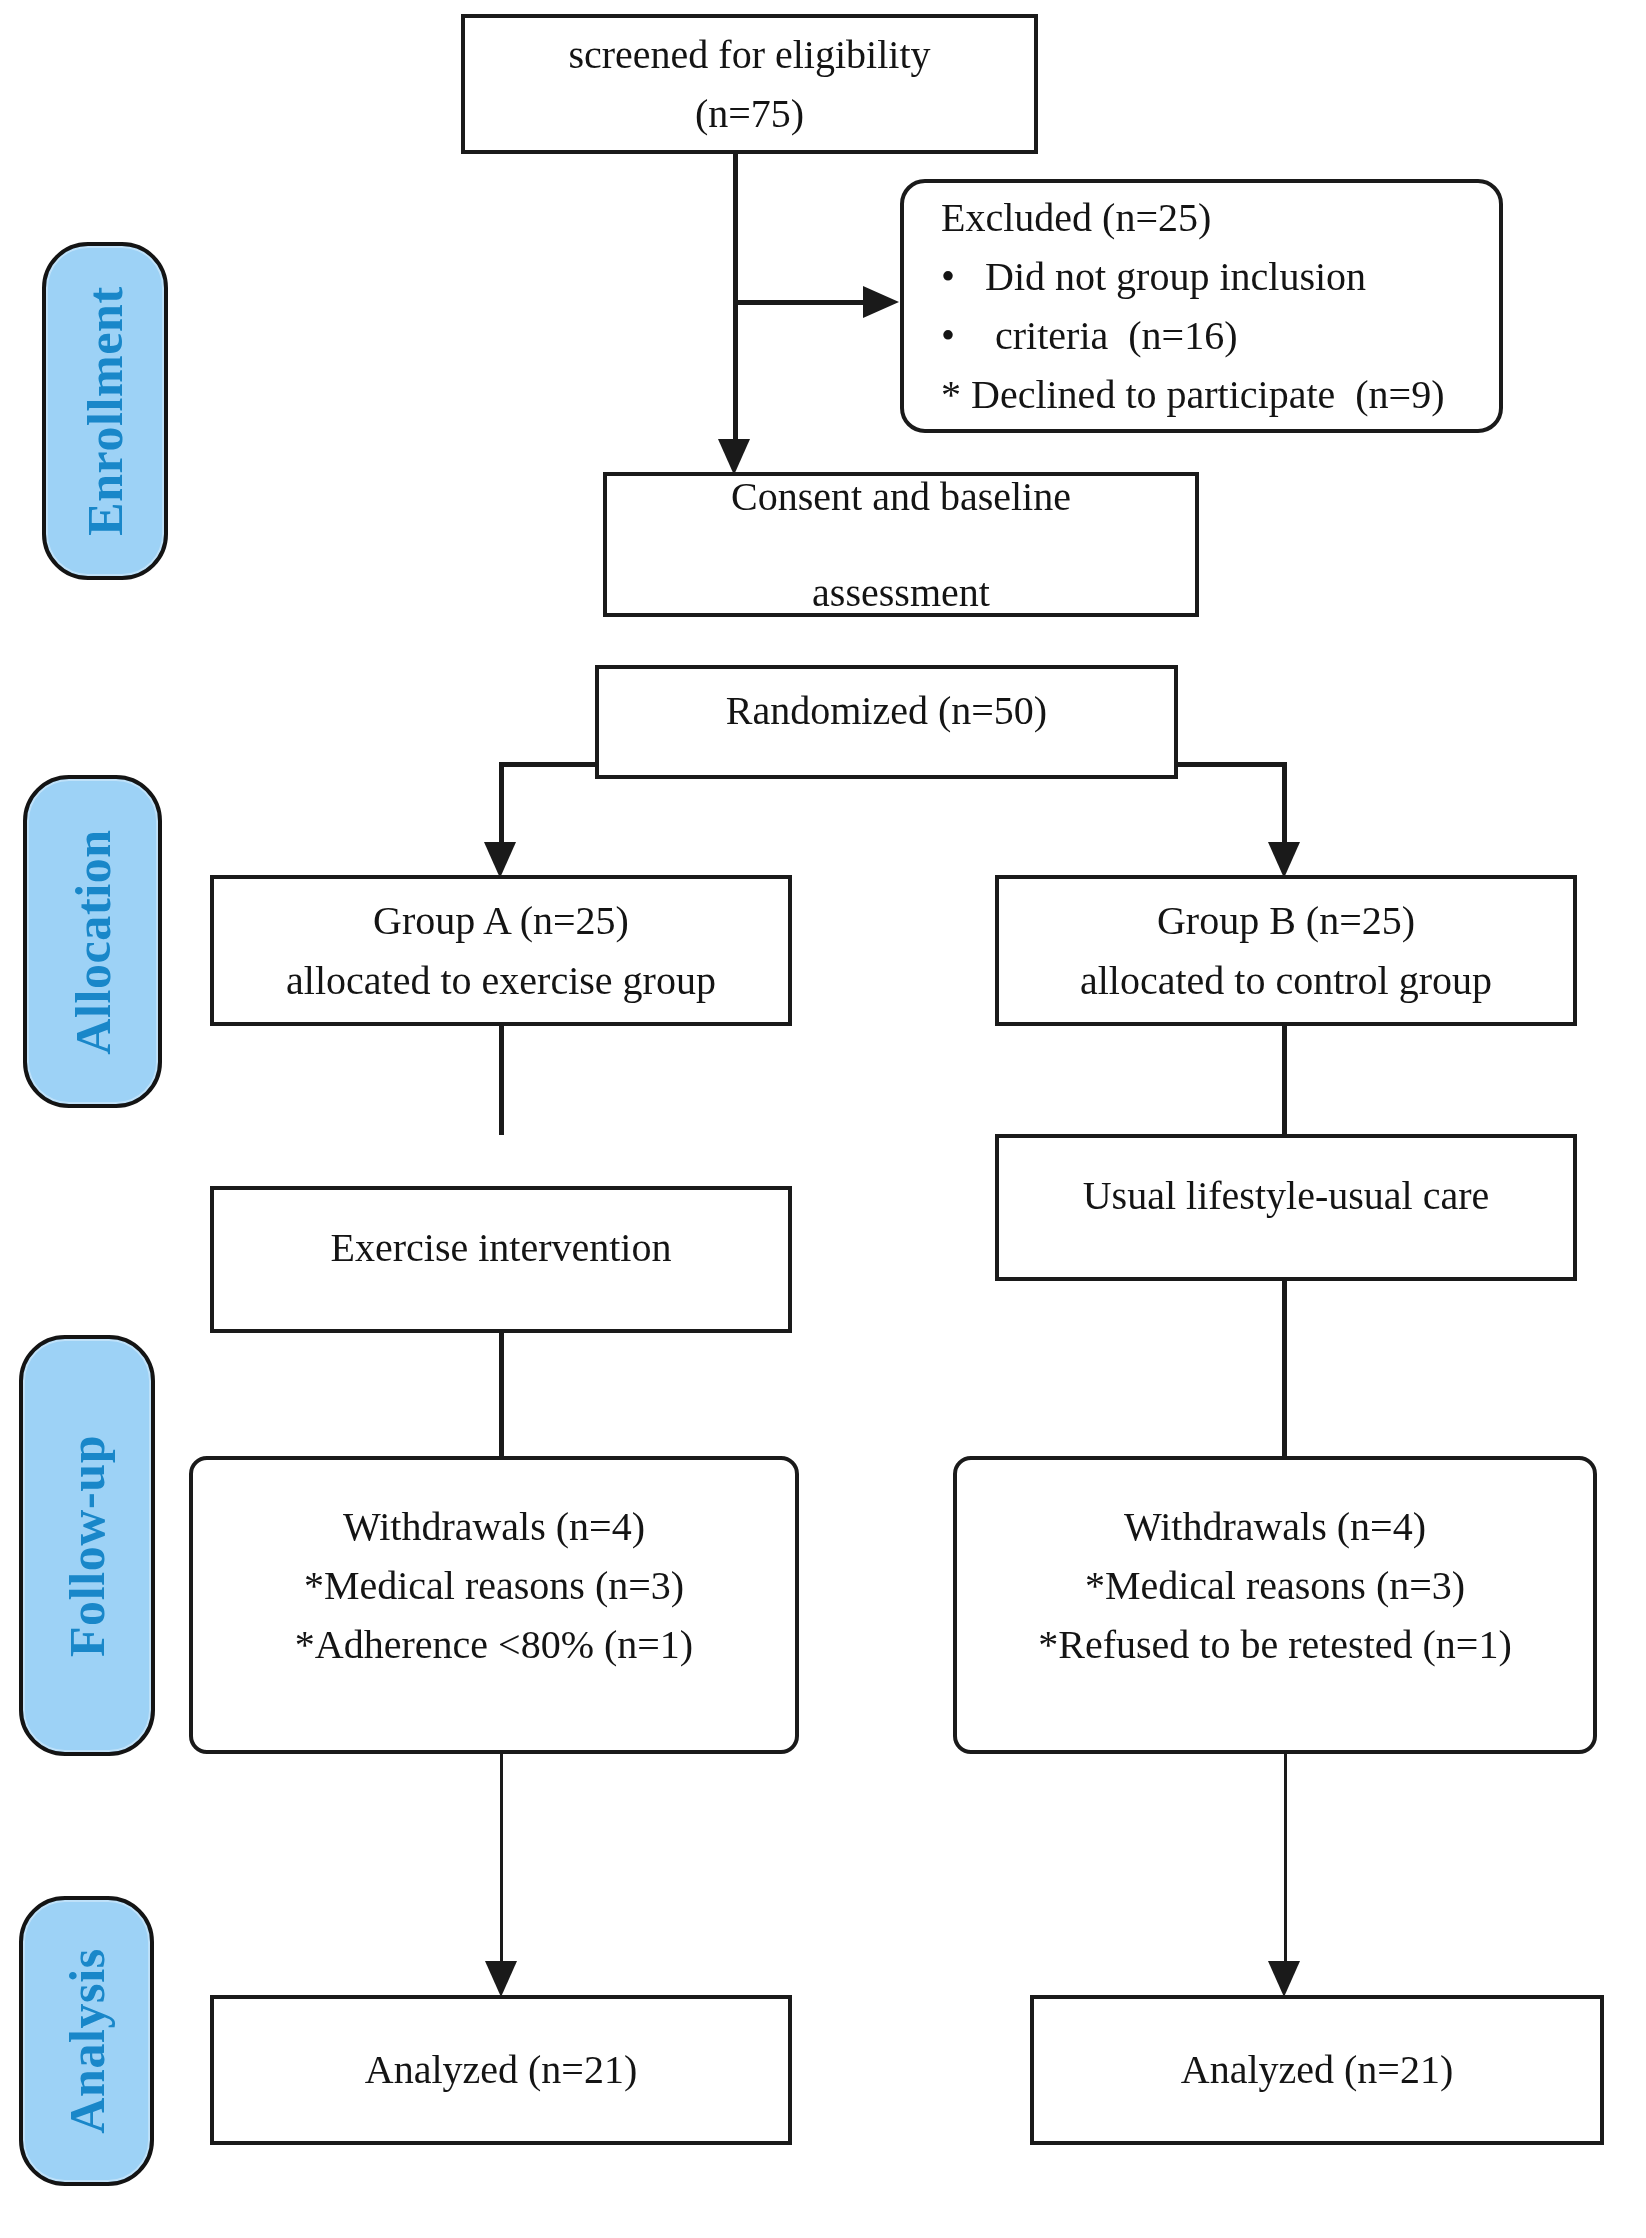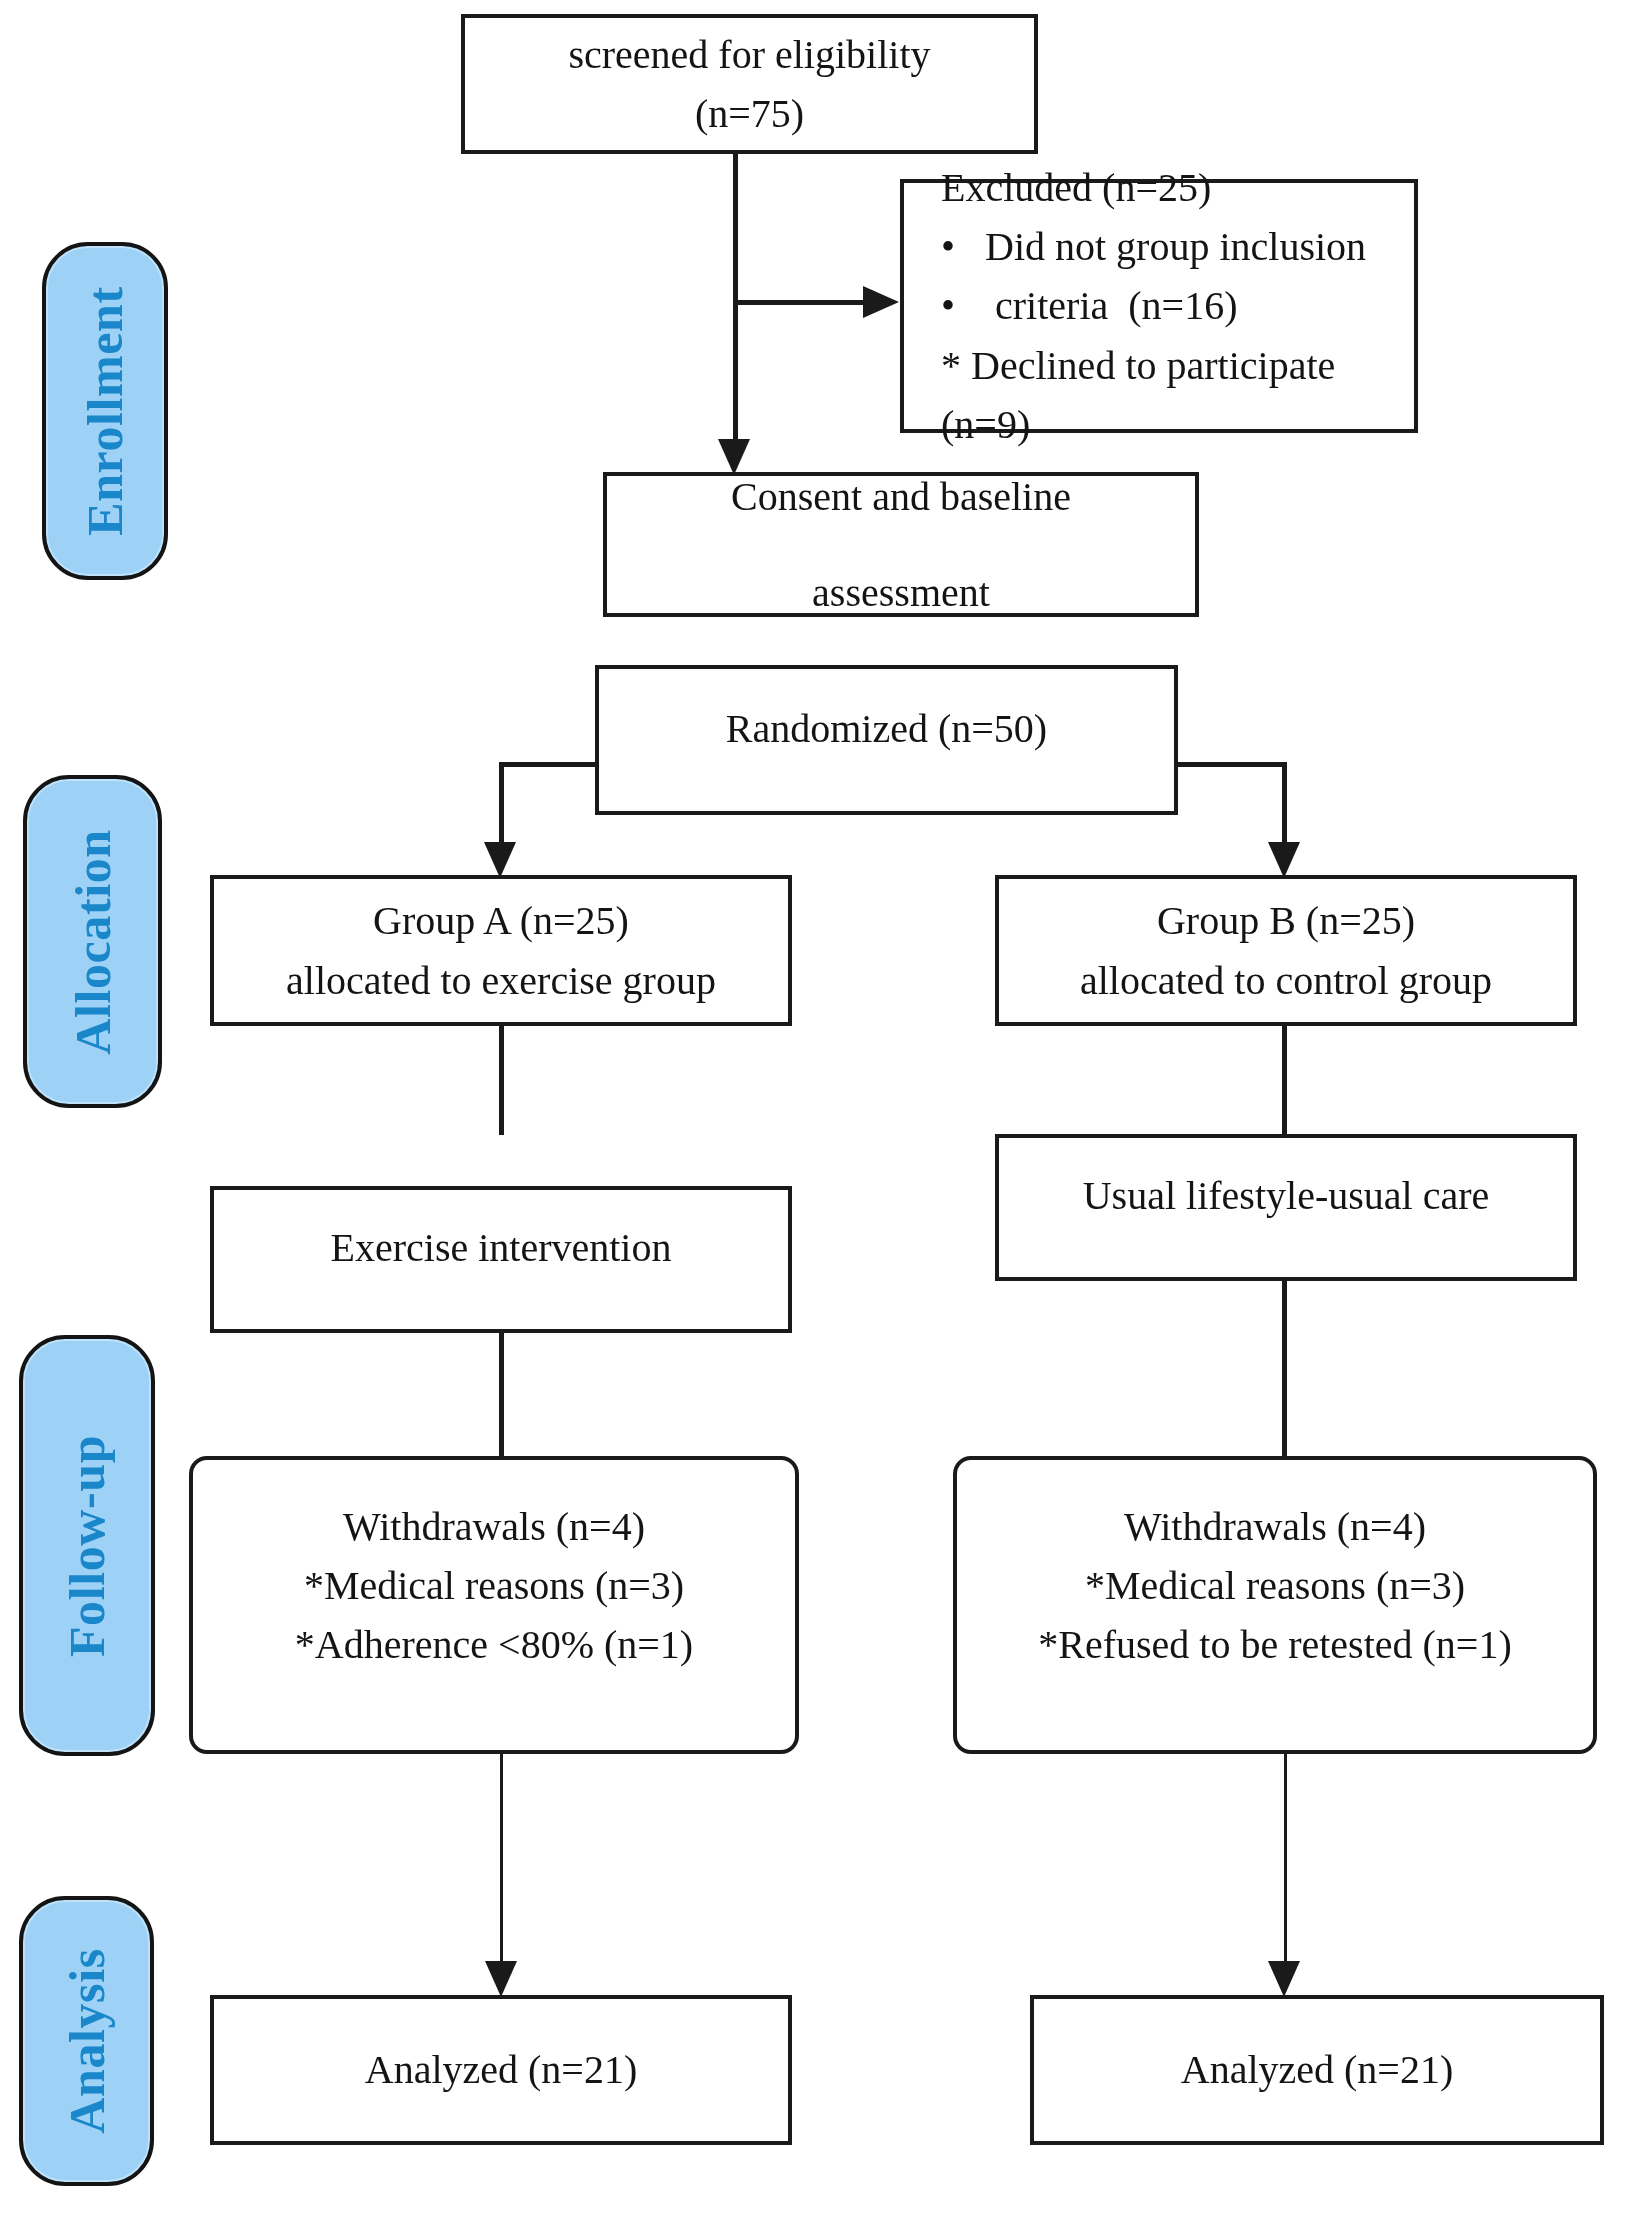--- a/index.html
+++ b/index.html
@@ -83,33 +83,33 @@
   <div class="line" style="left:500px; top:1753px; width:3.2px; height:212px;"></div>
   <div class="arrow-down" style="left:485px; top:1961px;"></div>
   <div class="line" style="left:1284px; top:1753px; width:3.2px; height:212px;"></div>
   <div class="arrow-down" style="left:1268px; top:1961px;"></div>
 
   <div class="fbox" style="left:446px; top:14px; width:577px; height:140px;margin-left:15px;">
     <div class="ln">screened for eligibility</div>
     <div class="ln">(n=75)</div>
   </div>
 
-  <div class="fbox left-align" style="left:900px; top:179px; width:518px; height:254px;">
+  <div class="fbox left-align" style="left:900px; top:179px; width:603px; height:254px;border-radius:25px;">
     <div class="ln">Excluded (n=25)</div>
     <div class="ln">•   Did not group inclusion</div>
     <div class="ln">•    criteria  (n=16)</div>
     <div class="ln">* Declined to participate  (n=9)</div>
   </div>
 
   <div class="fbox" style="left:603px; top:472px; width:596px; height:145px;gap:37px;">
     <div class="ln">Consent and baseline</div>
     <div class="ln">assessment</div>
   </div>
 
-  <div class="fbox nudge-up" style="left:595px; top:665px; width:583px; height:150px;">
+  <div class="fbox nudge-up" style="left:595px; top:665px; width:583px; height:114px;">
     <div class="ln">Randomized (n=50)</div>
   </div>
 
   <div class="fbox" style="left:210px; top:875px; width:582px; height:151px;">
     <div class="ln">Group A (n=25)</div>
     <div class="ln">allocated to exercise group</div>
   </div>
 
   <div class="fbox" style="left:995px; top:875px; width:582px; height:151px;">
     <div class="ln">Group B (n=25)</div>

